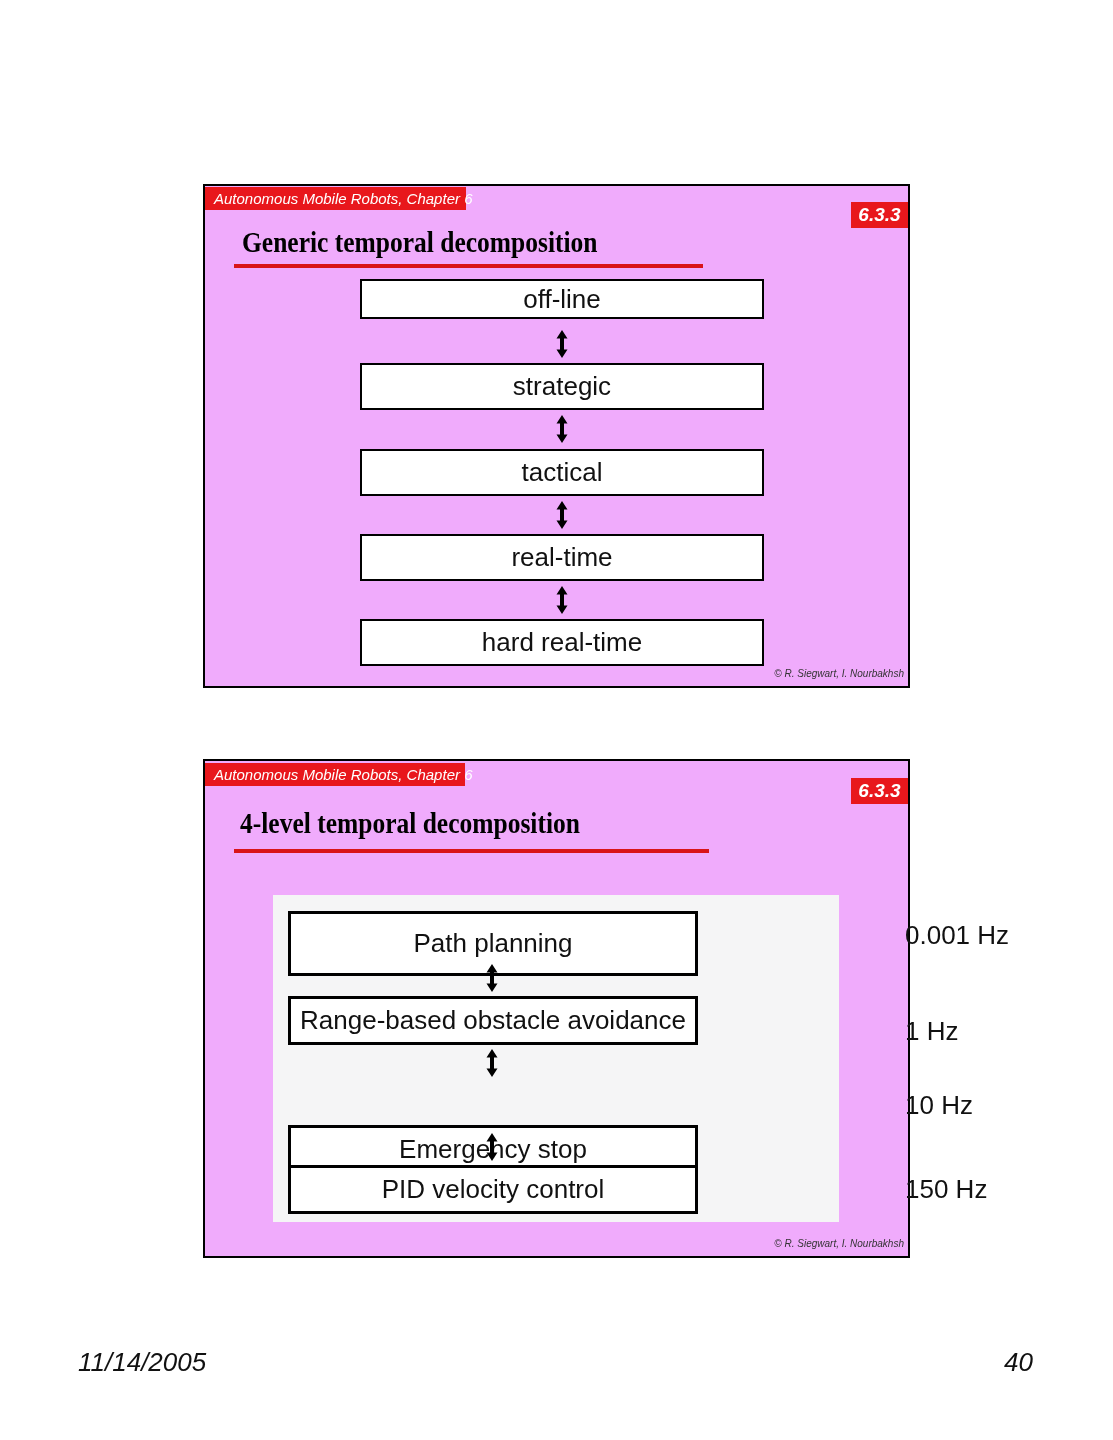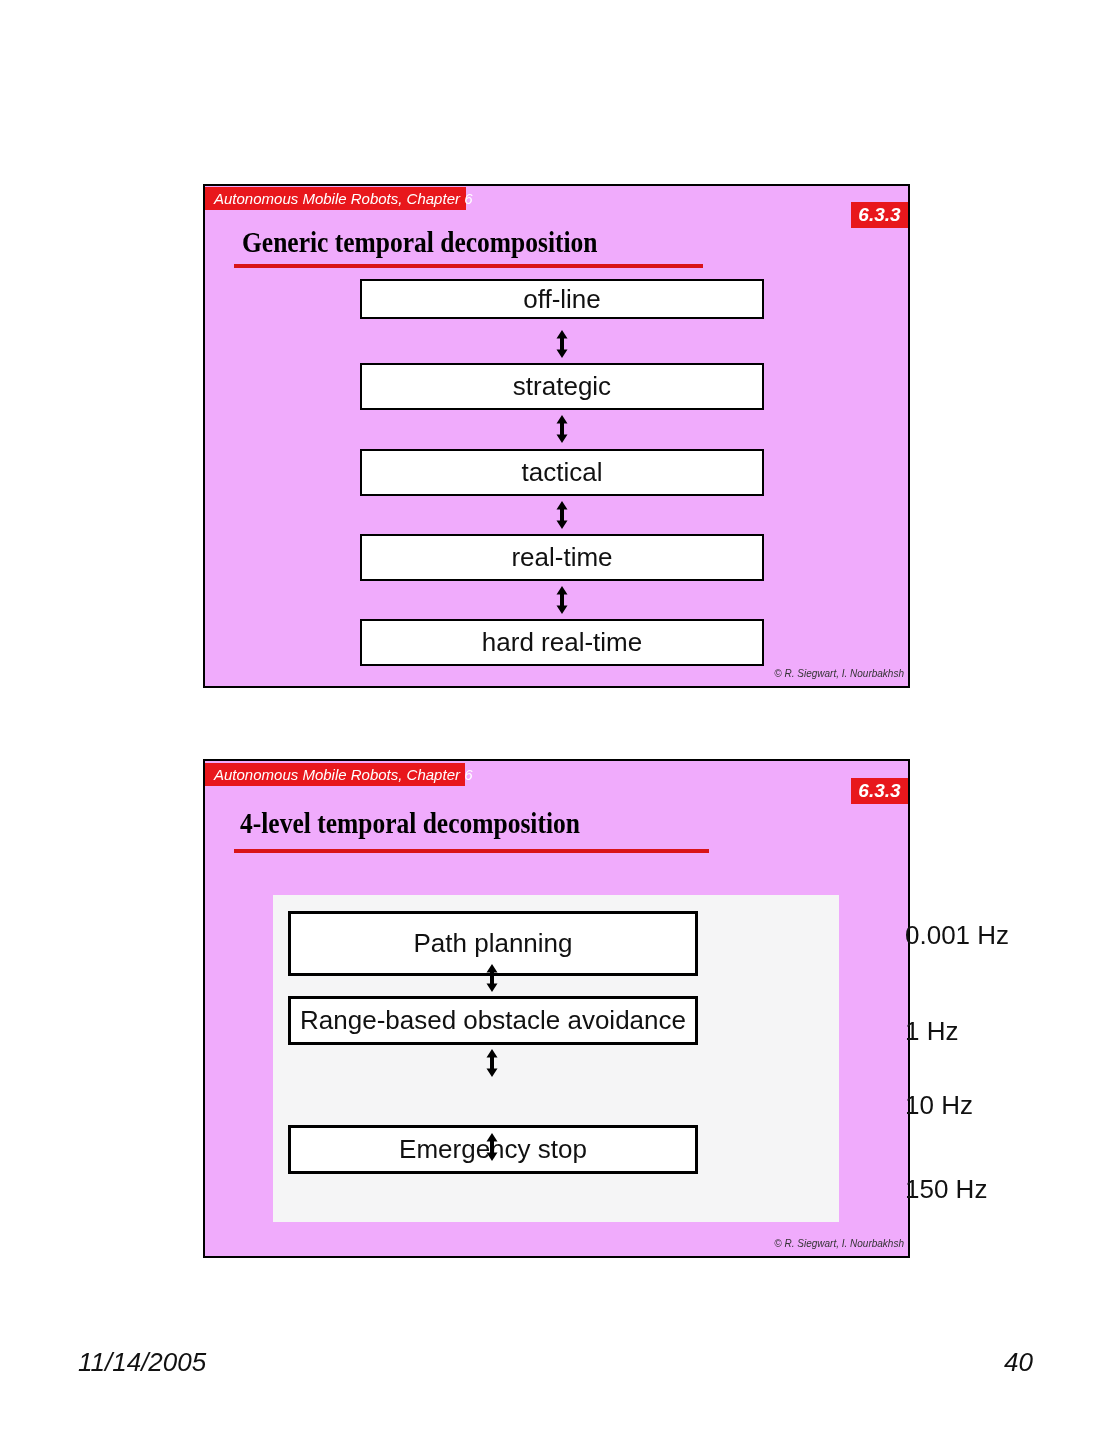--- a/index.html
+++ b/index.html
@@ -152,20 +152,23 @@
       <span>Emergency stop</span>
     </div>
     <div class="freq" style="top:329px;">10 Hz</div>
 
     <div class="arrow" style="left:280px;top:372px;">
       <svg viewBox="0 0 14 28">
           <polygon fill="#000" points="7,0 12.5,8.5 9,8.5 9,19.5 12.5,19.5 7,28 1.5,19.5 5,19.5 5,8.5 1.5,8.5"></polygon>
         </svg>
     </div>
 
+    <div class="level-box thick" style="left:83px;top:404px;width:410px;height:49px;">
+      <span>PID velocity control</span>
+    </div>
     <div class="freq" style="top:413px;">150 Hz</div>
 
     <div class="copyright" style="right:4px;top:477px;">© R. Siegwart, I. Nourbakhsh</div>
   </div>
 
   <div class="footer" style="left:78px;top:1335px;">11/14/2005</div>
   <div class="footer" style="left:960px;top:1335px;width:73px;text-align:right;">40</div>
 
 </div>
 

